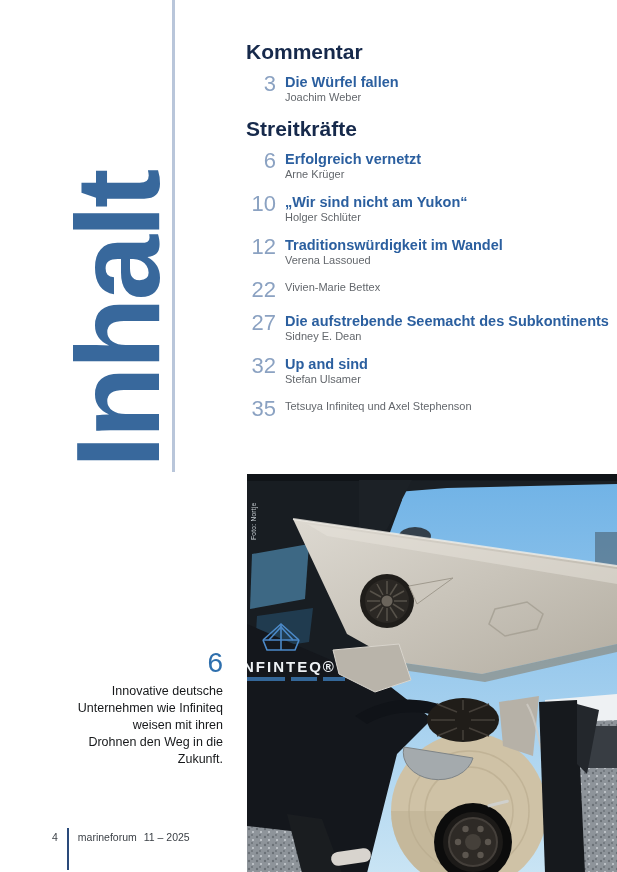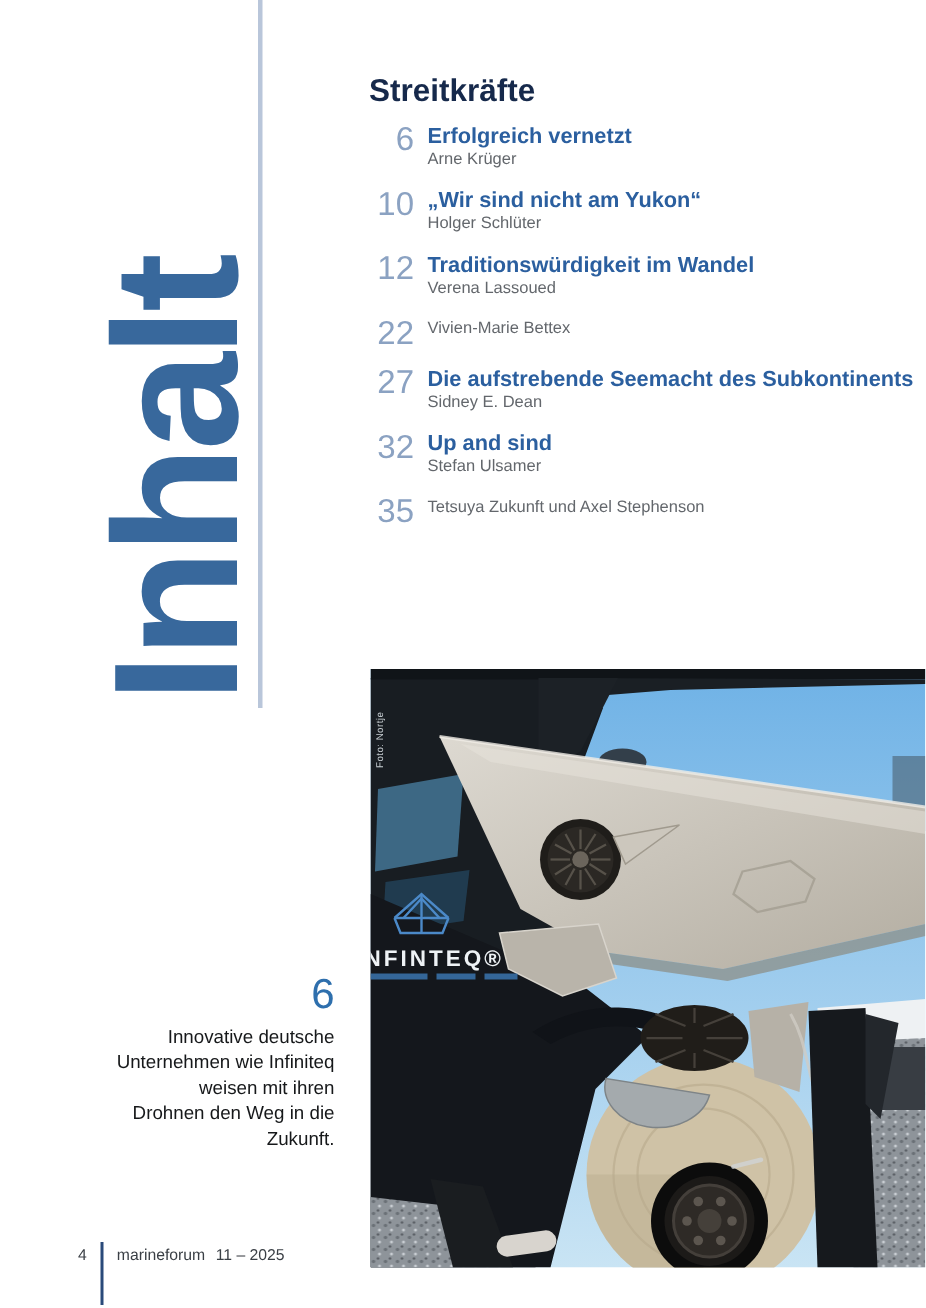--- a/index.html
+++ b/index.html
@@ -23,21 +23,21 @@
   .entry{display:flex;align-items:flex-start;margin-bottom:13px;}
   .entry .num{flex:none;width:30px;text-align:right;margin-right:9px;font-size:22px;line-height:20px;color:#8ba2c2;}
   .entry .meta{display:block;}
   .entry .title{display:block;font-size:14.5px;line-height:16px;font-weight:bold;color:#2b5f9f;}
   .entry .author{display:block;font-size:11px;line-height:13px;margin-top:1px;color:#63676c;}
   
   .feature{position:absolute;left:40px;top:648px;width:183px;text-align:right;}
   .feature-num{font-size:28px;line-height:30px;color:#2e6fad;margin-bottom:5px;}
   .feature-caption{font-size:12.5px;line-height:17px;font-weight:normal;color:#16181a;white-space:pre-line;}
   
-  .photo{position:absolute;left:247px;top:446px;width:370px;height:399px;margin:0;}
+  .photo{position:absolute;left:247px;top:474px;width:370px;height:399px;margin:0;}
   .photo svg{display:block;width:100%;height:100%;}
   .credit{
     position:absolute;left:3px;top:6px;height:60px;
     writing-mode:vertical-rl;transform:rotate(180deg);
     font-size:6.5px;letter-spacing:.3px;color:rgba(228,235,240,.85);
   }
   
   footer{position:absolute;left:52px;top:830px;display:flex;align-items:flex-start;font-size:10.5px;color:#3a3f45;}
   footer .pg{line-height:14px;}
   .fdiv{width:2px;height:42px;background:#2a4a7a;margin:-2px 9px 0 9px;}
@@ -47,20 +47,30 @@
 </head>
 <body>
 
 <div>
 
   <div class="vrule"></div>
 
   <div class="inhalt">Inhalt</div>
 
   <main class="toc">
+    <section>
+      <h2>Kommentar</h2>
+      <div class="entry">
+        <span class="num">3</span>
+        <span class="meta">
+          <span class="title">Die Würfel fallen</span>
+          <span class="author">Joachim Weber</span>
+        </span>
+      </div>
+    </section>
 
     <section class="second">
       <h2>Streitkräfte</h2>
 
       <div class="entry">
         <span class="num">6</span>
         <span class="meta">
           <span class="title">Erfolgreich vernetzt</span>
           <span class="author">Arne Krüger</span>
         </span>
@@ -95,21 +105,21 @@
       <div class="entry">
         <span class="num">32</span>
         <span class="meta">
           <span class="title">Up and sind</span>
           <span class="author">Stefan Ulsamer</span>
         </span>
       </div>
       <div class="entry">
         <span class="num">35</span>
         <span class="meta">
-          <span class="author">Tetsuya Zukunft und Axel Stephenson</span>
+          <span class="author">Tetsuya Infiniteq und Axel Stephenson</span>
         </span>
       </div>
     </section>
   </main>
 
   <aside class="feature">
     <div class="feature-num">6</div>
     <div class="feature-caption">Innovative deutsche
 Unternehmen wie Infiniteq
 weisen mit ihren

